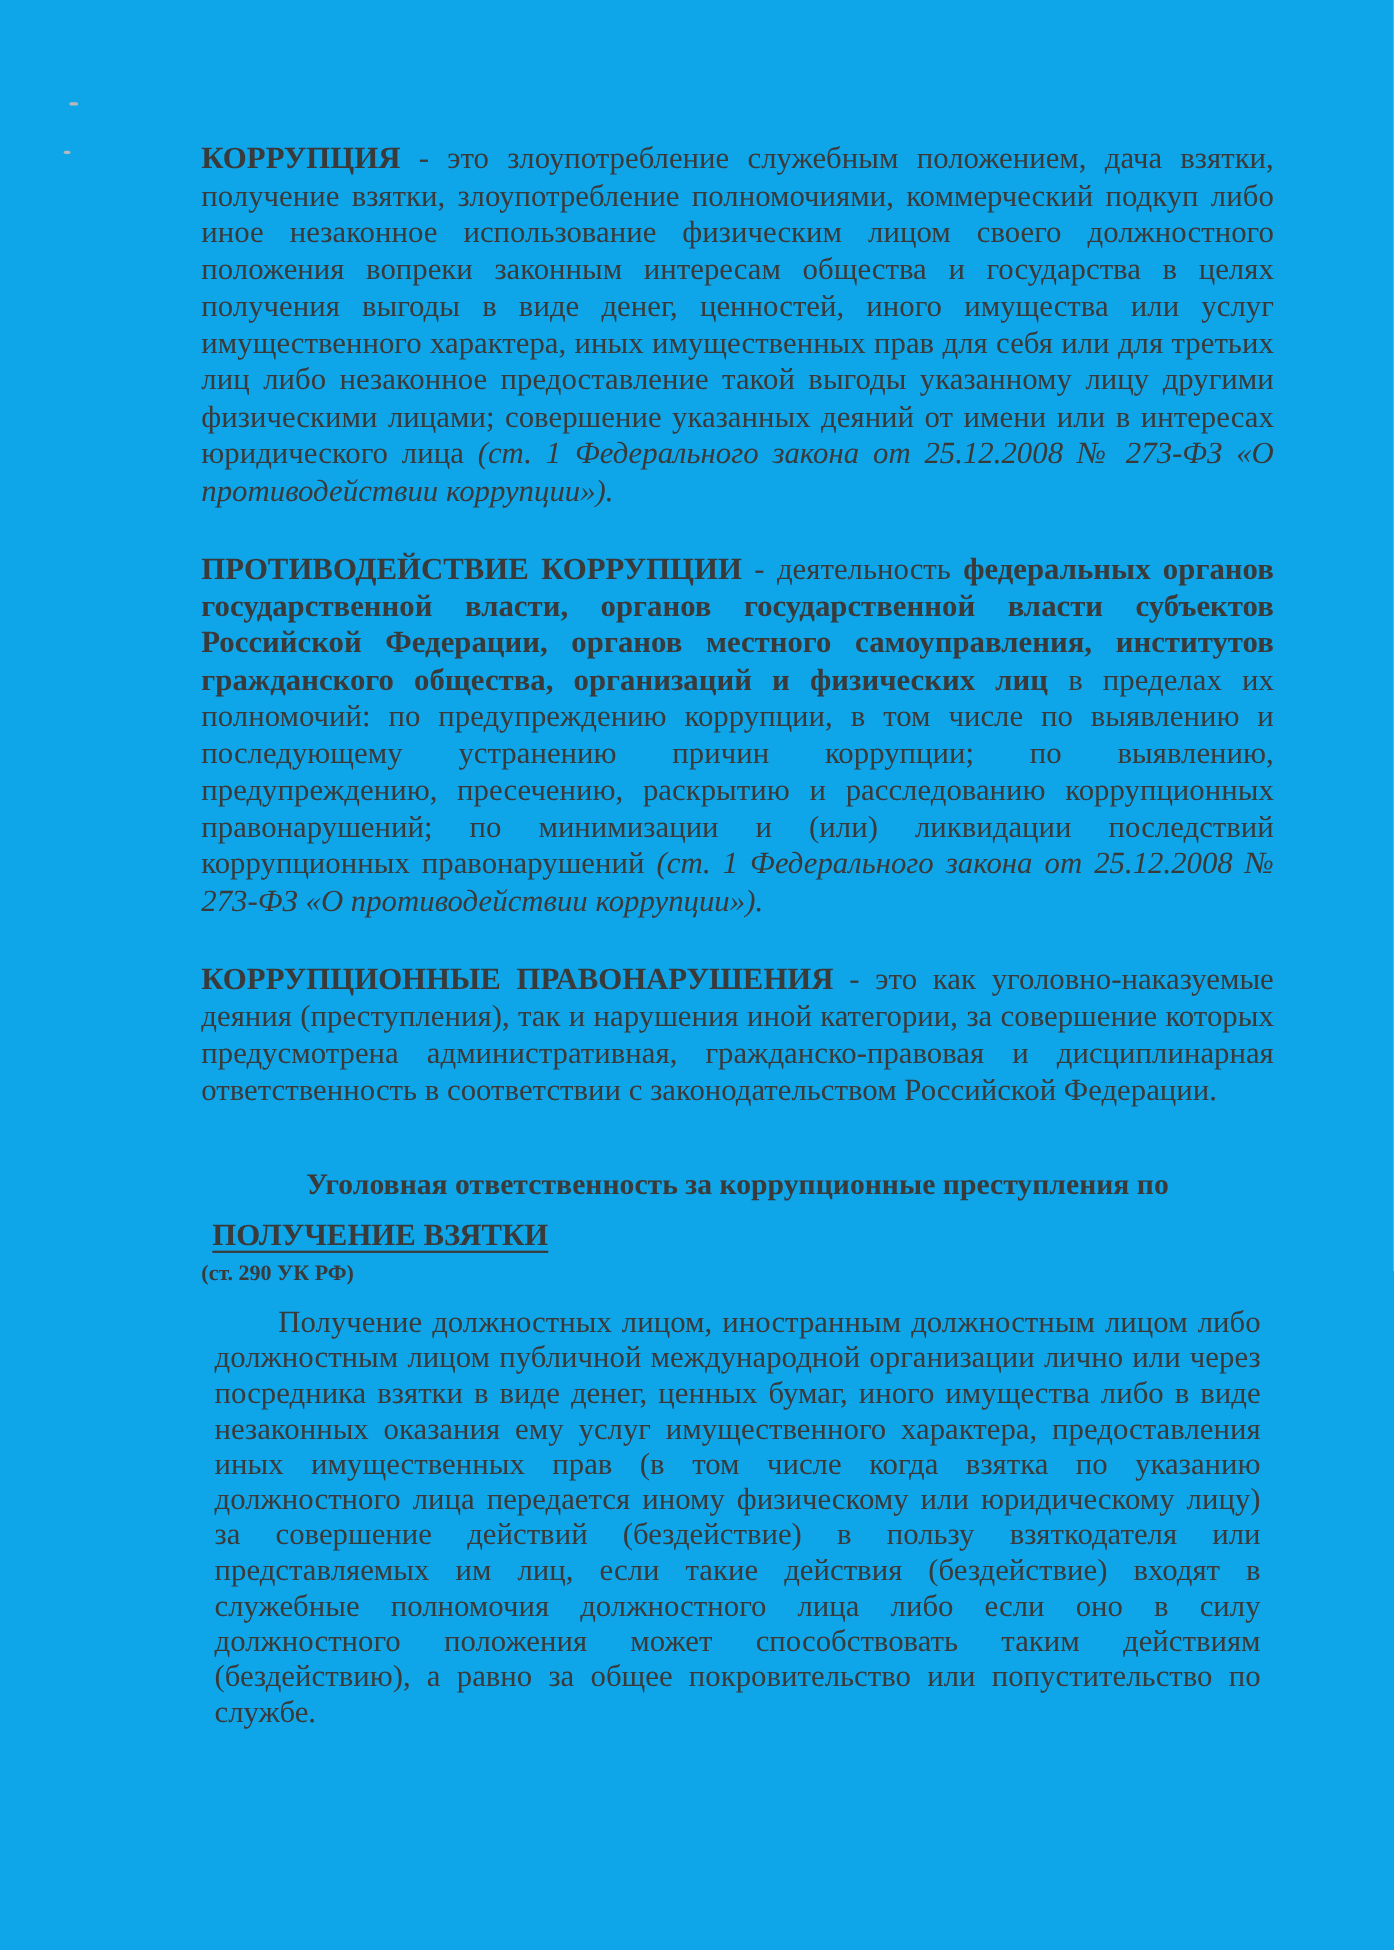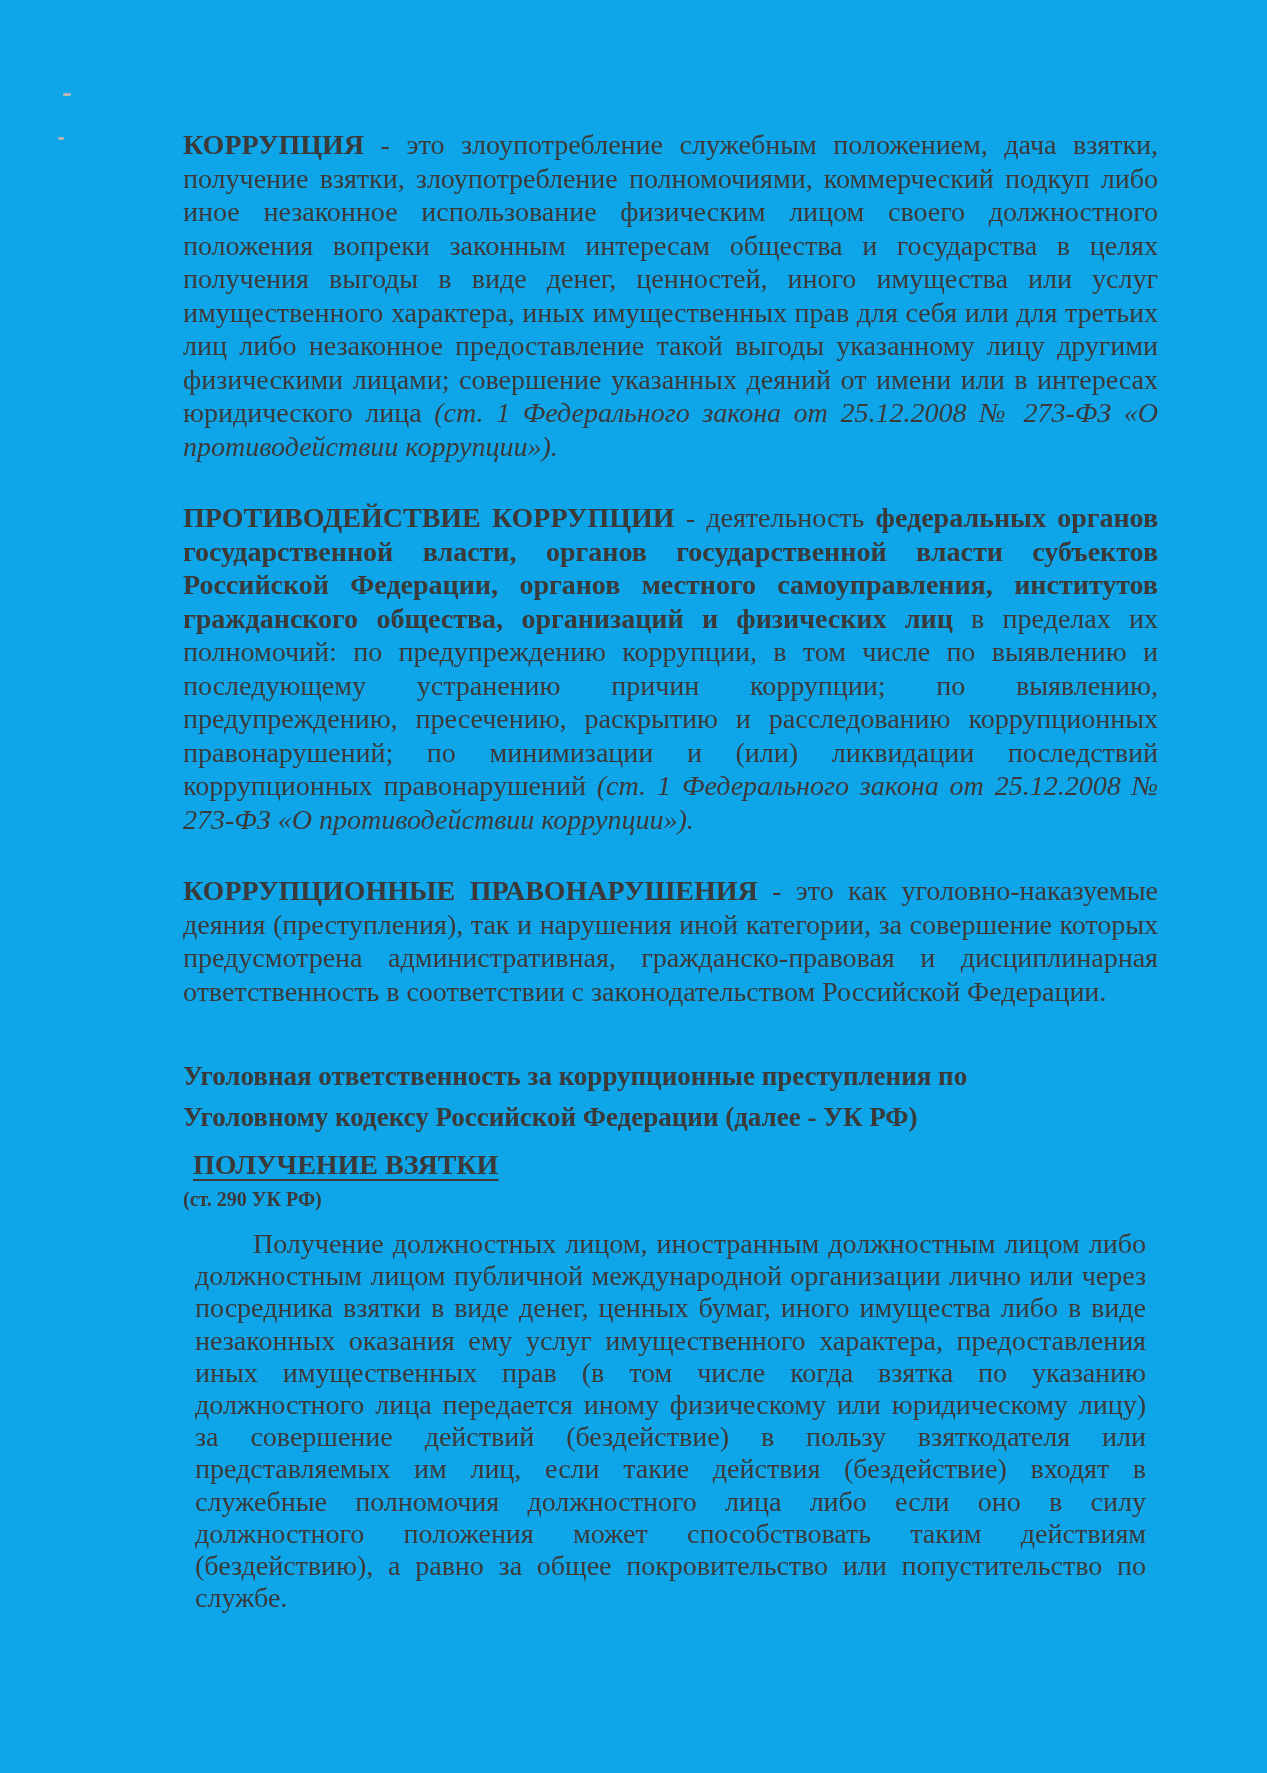--- a/index.html
+++ b/index.html
@@ -45,20 +45,21 @@
       color: #3a3a3a;
     }
     .bold-run {
       font-weight: bold;
       margin-top: 21px;
     }
     .cite {
       font-style: italic;
     }
     .section-title {
+      text-align: center;
       font-weight: bold;
       font-size: 27px;
       line-height: 41px;
       margin: 2px 0 10px 0;
     }
     .sub-heading {
       font-weight: bold;
       font-size: 28px;
       line-height: 33px;
       text-decoration: underline;
@@ -96,21 +97,20 @@
     <p class="para">
       <span class="term">ПРОТИВОДЕЙСТВИЕ КОРРУПЦИИ</span><span> - </span><span>деятельность </span><span class="bold-run">федеральных органов государственной власти, органов государственной власти субъектов Российской Федерации, органов местного самоуправления, институтов гражданского общества, организаций и физических лиц</span><span> в пределах их полномочий:  по предупреждению коррупции, в том числе по выявлению и последующему устранению причин коррупции; по выявлению, предупреждению, пресечению, раскрытию и расследованию коррупционных правонарушений; по минимизации и (или) ликвидации последствий коррупционных правонарушений </span><span class="cite">(ст. 1 Федерального закона от 25.12.2008 № 273-ФЗ «О противодействии коррупции»).</span>
     </p>
 
     <p class="para" style="margin-bottom:48px;">
       <span class="term">КОРРУПЦИОННЫЕ ПРАВОНАРУШЕНИЯ</span><span> - </span><span>это как уголовно-наказуемые деяния (преступления), так и нарушения иной категории, за совершение которых предусмотрена административная, гражданско-правовая и дисциплинарная ответственность в соответствии с законодательством Российской Федерации.</span>
     </p>
 
     <div class="section-title">
       <div>Уголовная ответственность за коррупционные преступления по</div>
-      <div>Уголовному кодексу Российской Федерации (далее - УК РФ)</div>
     </div>
 
     <div class="sub-heading">ПОЛУЧЕНИЕ ВЗЯТКИ</div>
     <div class="article-ref">(ст. 290 УК РФ)</div>
     <p class="body-text">Получение должностных лицом, иностранным должностным лицом либо должностным лицом публичной международной организации лично или через посредника взятки в виде денег, ценных бумаг, иного имущества либо в виде незаконных оказания ему услуг имущественного характера, предоставления иных имущественных прав  (в том числе когда взятка по указанию должностного лица передается иному физическому или юридическому лицу) за совершение действий (бездействие) в пользу взяткодателя или представляемых им лиц, если такие действия (бездействие) входят в служебные полномочия должностного лица либо если оно в силу должностного положения может способствовать таким действиям (бездействию), а равно за общее покровительство или попустительство по службе.</p>
 
   </div>
 </div>
 
 </body></html>

